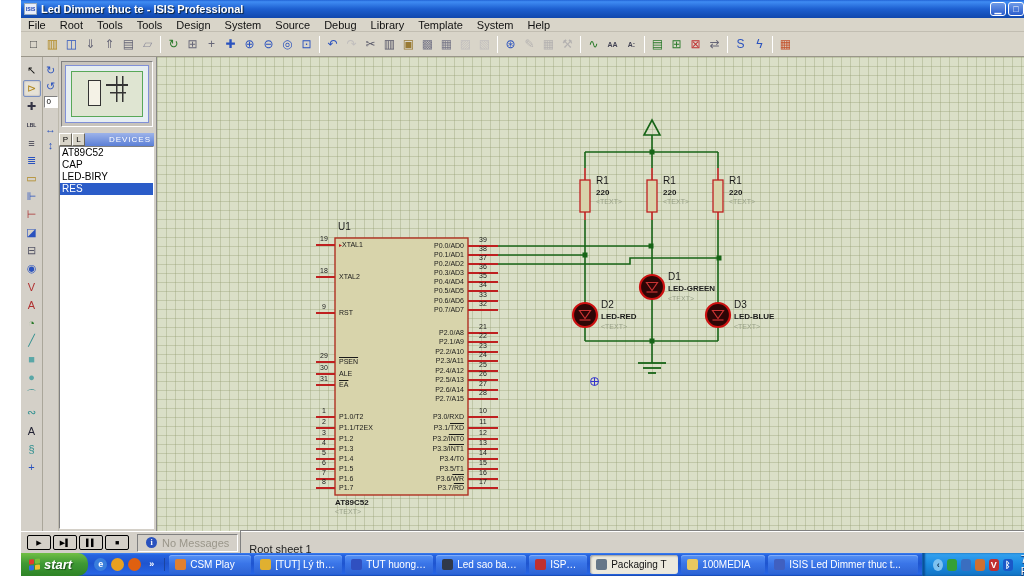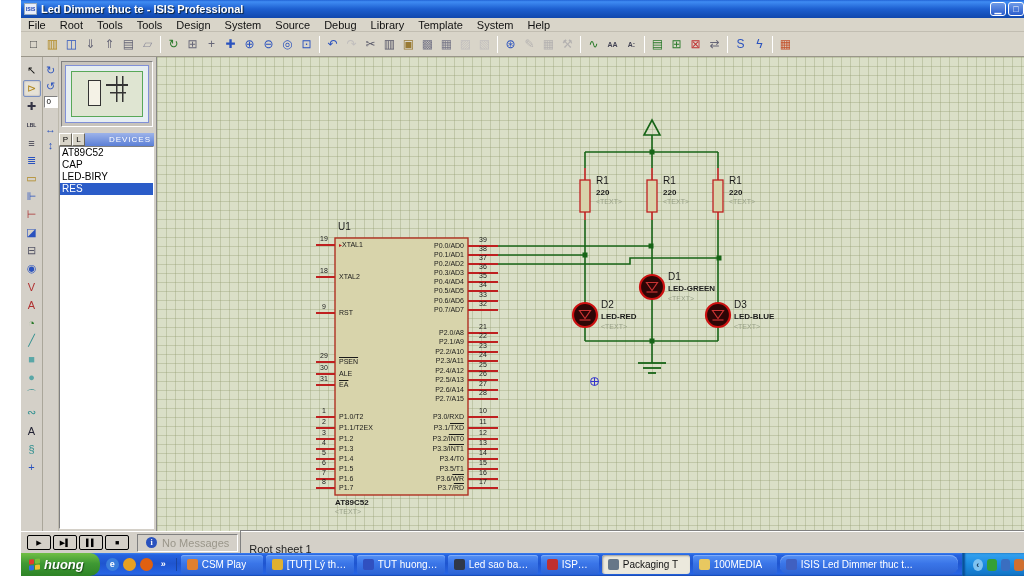--- a/index.html
+++ b/index.html
@@ -490,21 +490,21 @@
   </div>
 
   <div class="taskbar">
     <div class="startbtn">
       <span class="flag">
         <i style="background:#e23a2e"></i>
           <i style="background:#7bbf3a"></i>
         <i style="background:#2e6fe2"></i>
           <i style="background:#f0c030"></i>
       </span>
-      <span>huong</span>
+      <span>start</span>
     </div>
     <div class="ql">
         <div class="ql-ico" style="background: rgb(58, 126, 220);">e</div>
         <div class="ql-ico" style="background: rgb(232, 160, 32);"></div>
         <div class="ql-ico" style="background: rgb(224, 96, 16);"></div>
         <div class="ql-ico" style="background: transparent;">»</div>
       </div>
     <div class="tbtnrow">
         <div class="task-btn" style="width: 82px;">
           <span class="task-ico" style="background: rgb(224, 128, 48);"></span>
@@ -527,21 +527,21 @@
           <span class="task-label">ISP_PR</span>
         </div>
         <div class="task-btn active" style="width: 88px;">
           <span class="task-ico" style="background: rgb(102, 119, 136);"></span>
           <span class="task-label">Packaging T</span>
         </div>
         <div class="task-btn" style="width: 84px;">
           <span class="task-ico" style="background: rgb(232, 200, 96);"></span>
           <span class="task-label">100MEDIA</span>
         </div>
-        <div class="task-btn" style="width: 178px; border-radius: 8px;">
+        <div class="task-btn" style="width: 150px;">
           <span class="task-ico" style="background: rgb(64, 96, 192);"></span>
           <span class="task-label">ISIS Led Dimmer thuc t...</span>
         </div>
       </div>
     <div class="tray">
         <div class="tray-ico" style="background: rgb(126, 194, 240); border-radius: 50%; color: rgb(17, 51, 85);">‹</div>
         <div class="tray-ico" style="background: rgb(53, 160, 53);"></div>
         <div class="tray-ico" style="background: rgb(58, 110, 192);"></div>
         <div class="tray-ico" style="background: rgb(208, 112, 48);"></div>
         <div class="tray-ico" style="background: rgb(192, 48, 48);">V</div>

